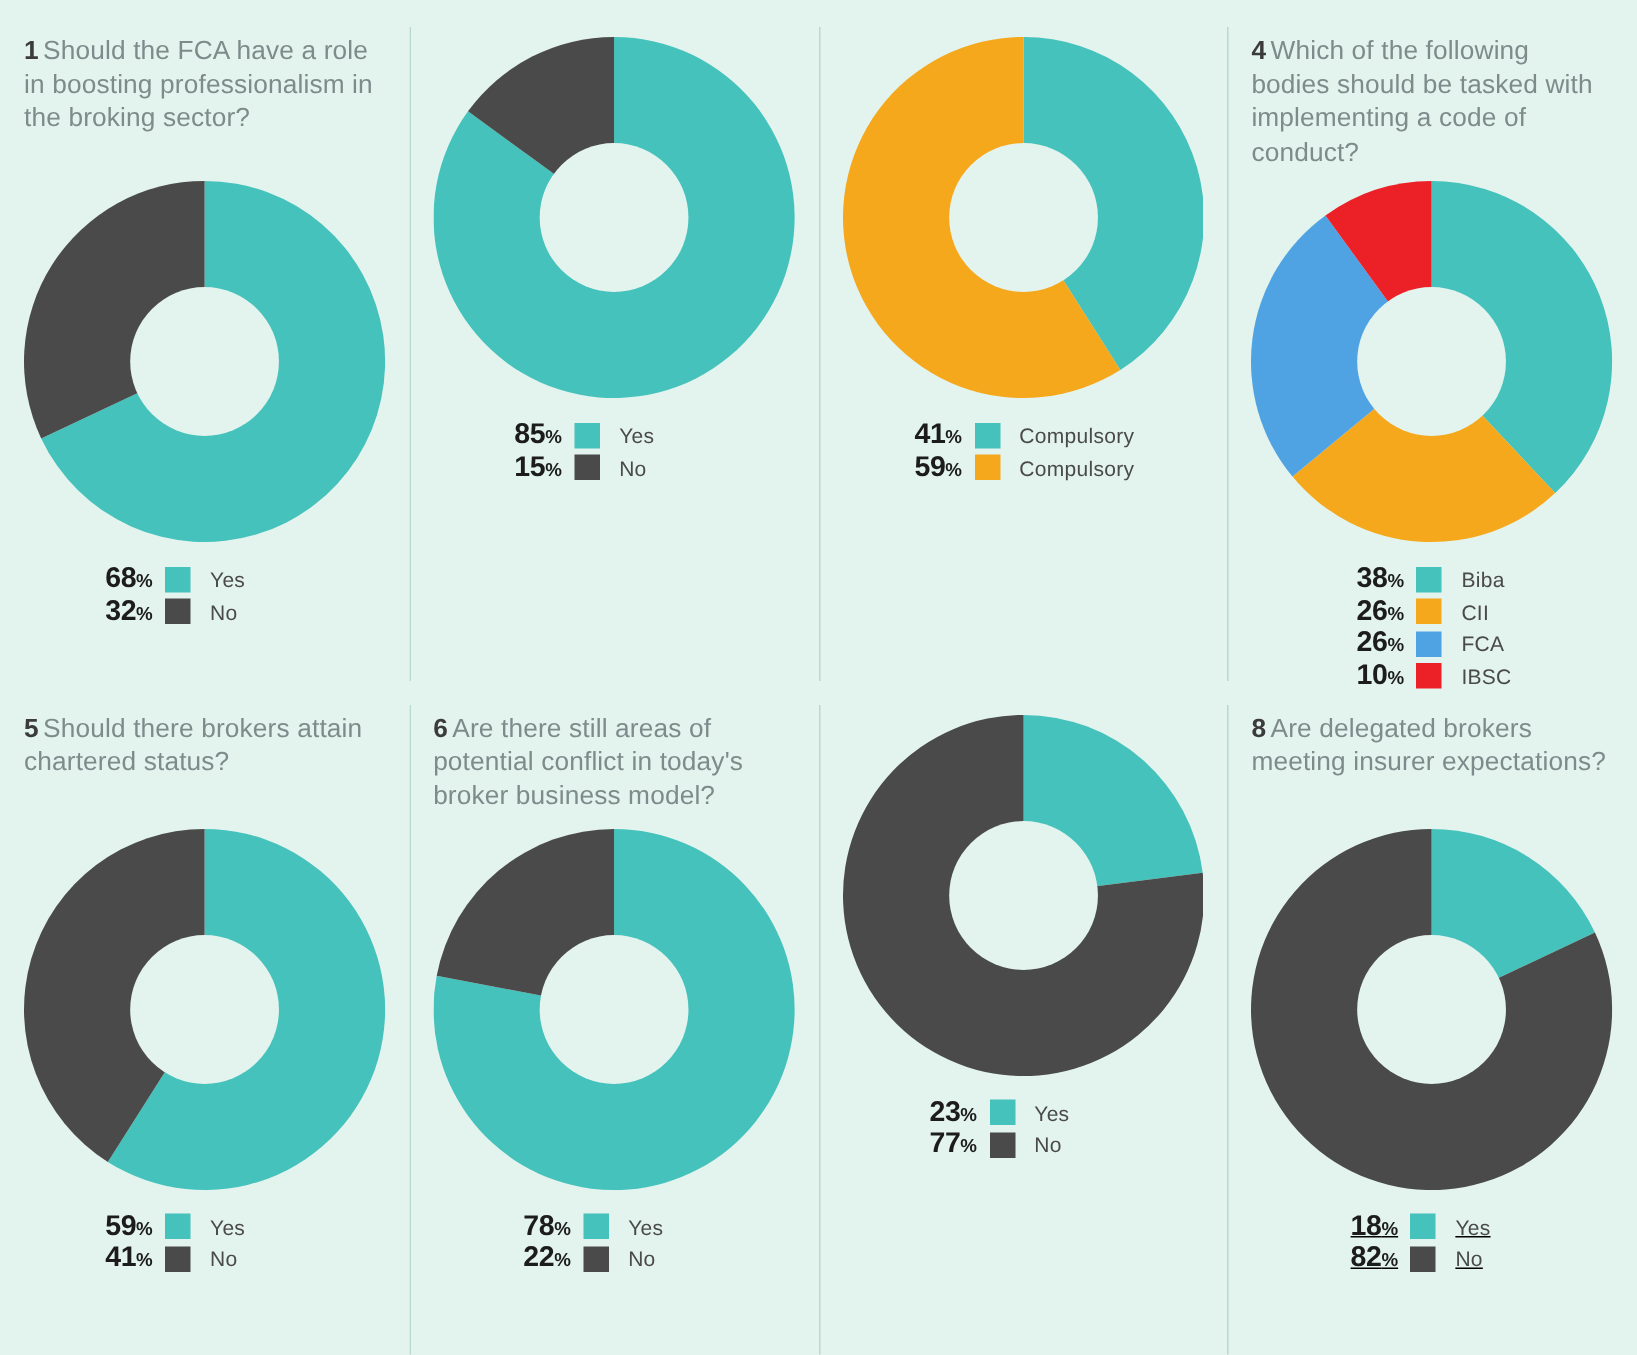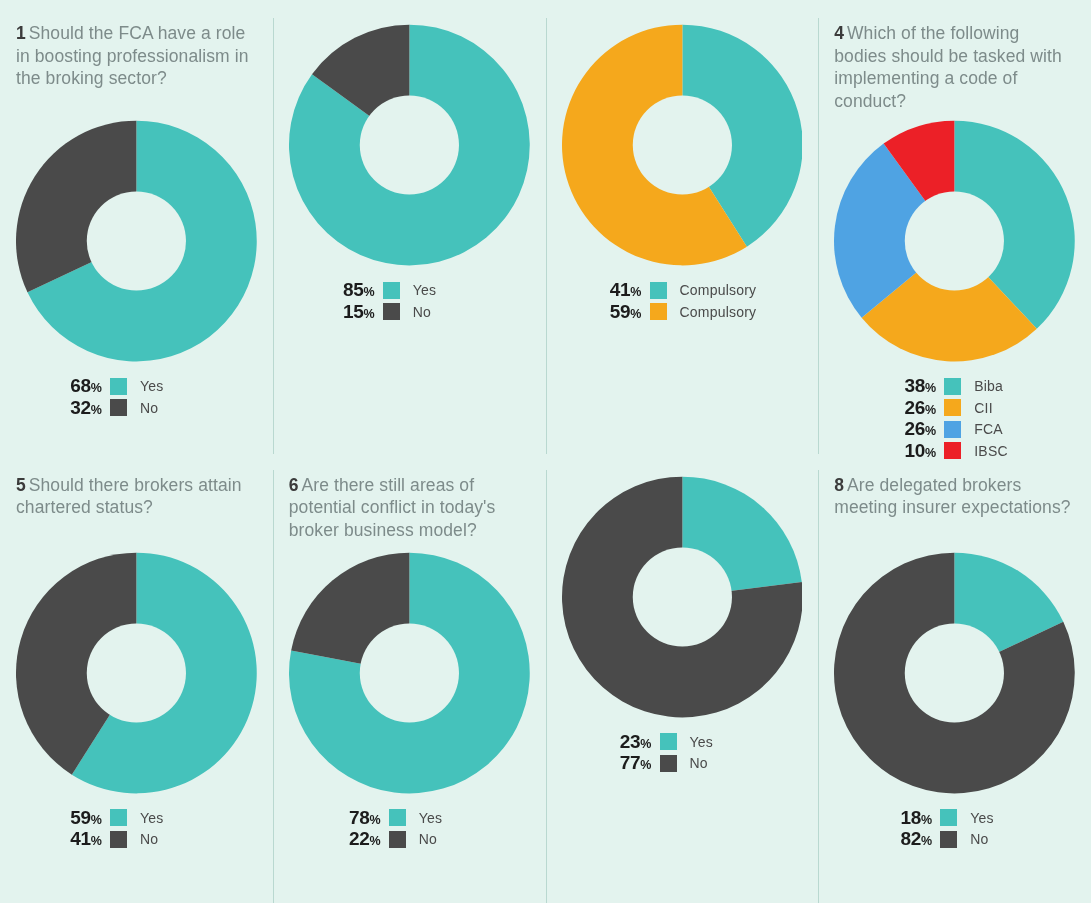--- a/index.html
+++ b/index.html
@@ -74,21 +74,21 @@
 
   .legend {
     margin-top: 14px;
     padding-left: 46px;
   }
   .panel.col3 .legend { padding-left: 40px; }
   .panel.col4 .legend { padding-left: 62px; }
   .panel.row2.col1 .legend { padding-left: 46px; }
   .panel.row2.col2 .legend { padding-left: 52px; }
   .panel.row2.col3 .legend { padding-left: 50px; }
-  .panel.row2.col4 .legend { padding-left: 58px; }
+  .panel.row2.col4 .legend { padding-left: 58px; text-decoration: underline; }
 
   .legend-row {
     display: flex;
     align-items: center;
     height: 20.5px;
     margin-bottom: 1px;
   }
   .legend-pct {
     width: 48px;
     text-align: center;

